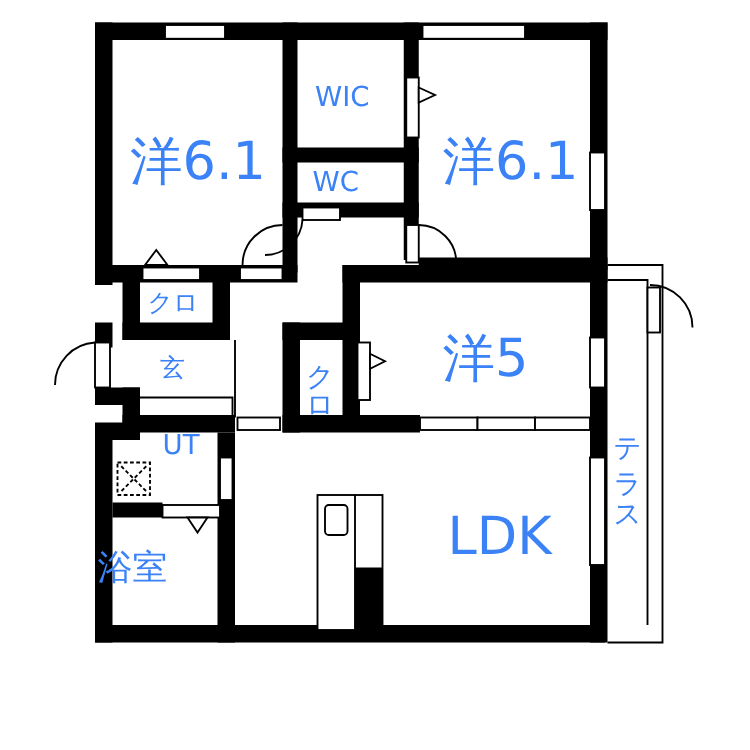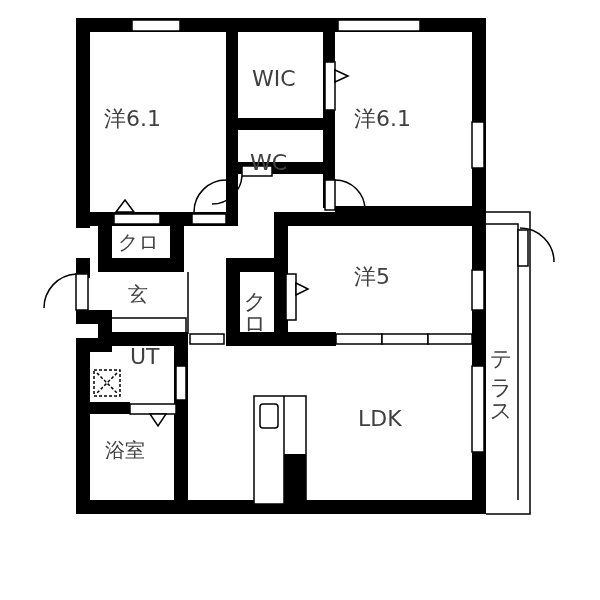--- a/index.html
+++ b/index.html
@@ -1,19 +1,19 @@
 <!DOCTYPE html>
 <html><head>
 <meta charset="utf-8">
 <style>
   html,body{margin:0;padding:0;background:#ffffff;}
   body{width:600px;height:600px;overflow:hidden;position:relative;}
   #plan{position:absolute;left:0;top:0;width:600px;height:600px;}
-  .lbl{position:absolute;font-family:"DejaVu Sans","Liberation Sans",sans-serif;color:#404040;line-height:1;white-space:nowrap;}
-  .big{font-size:22px;}
+  .lbl{position:absolute;font-family:"DejaVu Sans","Liberation Sans",sans-serif;color:#3b82f6;line-height:1;white-space:nowrap;}
+  .big{font-size:42px;}
   .med{font-size:22px;}
   .sm{font-size:20px;text-align:right;}
   .vert{writing-mode:vertical-rl;font-size:22px;letter-spacing:2px;}
 </style>
 </head>
 <body>
 
 <svg id="plan" viewBox="0 0 600 600" xmlns="http://www.w3.org/2000/svg">
   <g fill="#000">
 
@@ -128,21 +128,21 @@
   <g fill="none" stroke="#000" stroke-width="1.5" stroke-dasharray="3,2">
     <rect x="94" y="370" width="26" height="26"></rect>
     <line x1="97" y1="373" x2="117" y2="393"></line>
     <line x1="117" y1="373" x2="97" y2="393"></line>
   </g>
 </svg>
 
 <div class="lbl big" style="left:104px;top:108px;">洋6.1</div>
 <div class="lbl big" style="left:354px;top:108px;">洋6.1</div>
 <div class="lbl med" style="left:252px;top:68px;">WIC</div>
-<div class="lbl med" style="left:250px;top:152px;">WC</div>
+<div class="lbl med" style="left:250px;top:136px;">WC</div>
 <div class="lbl sm" style="left:118px;top:232px;">クロ</div>
 <div class="lbl sm" style="left:128px;top:284px;">玄</div>
 <div class="lbl sm vert" style="left:244px;top:276px;">クロ</div>
 <div class="lbl big" style="left:354px;top:266px;">洋5</div>
 <div class="lbl med" style="left:130px;top:346px;">UT</div>
-<div class="lbl big" style="left:105px;top:440px;font-size:20px;">浴室</div>
+<div class="lbl big" style="left:78px;top:440px;font-size:28px;">浴室</div>
 <div class="lbl big" style="left:358px;top:408px;text-align:center;">LDK</div>
 <div class="lbl vert" style="left:490px;top:336px;">テラス</div>
 
 </body></html>

